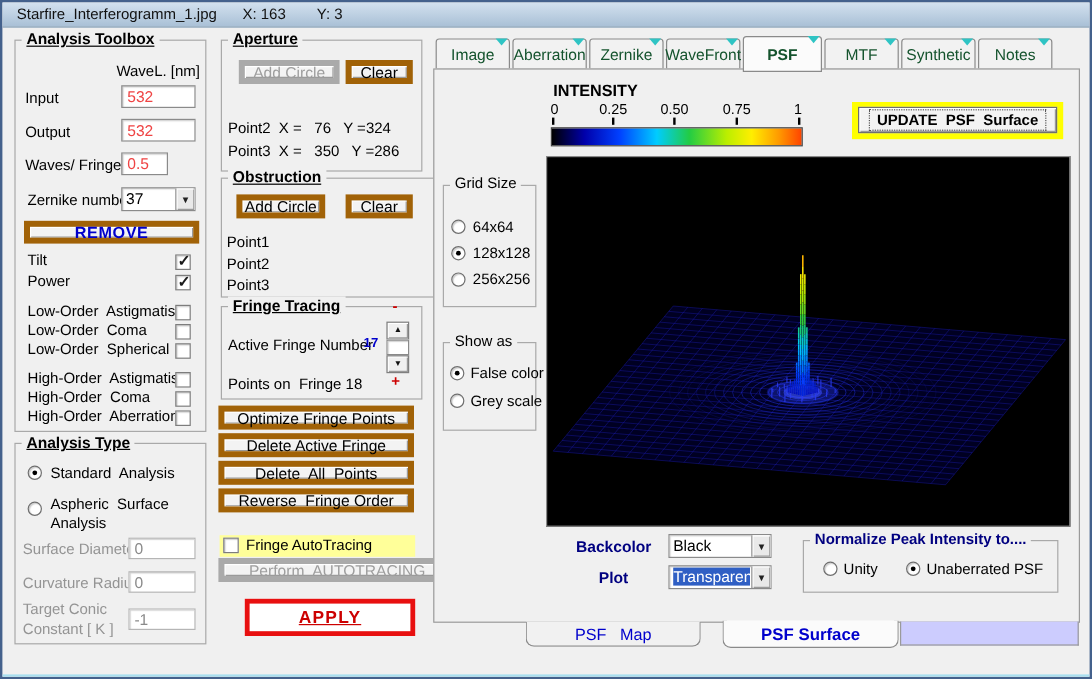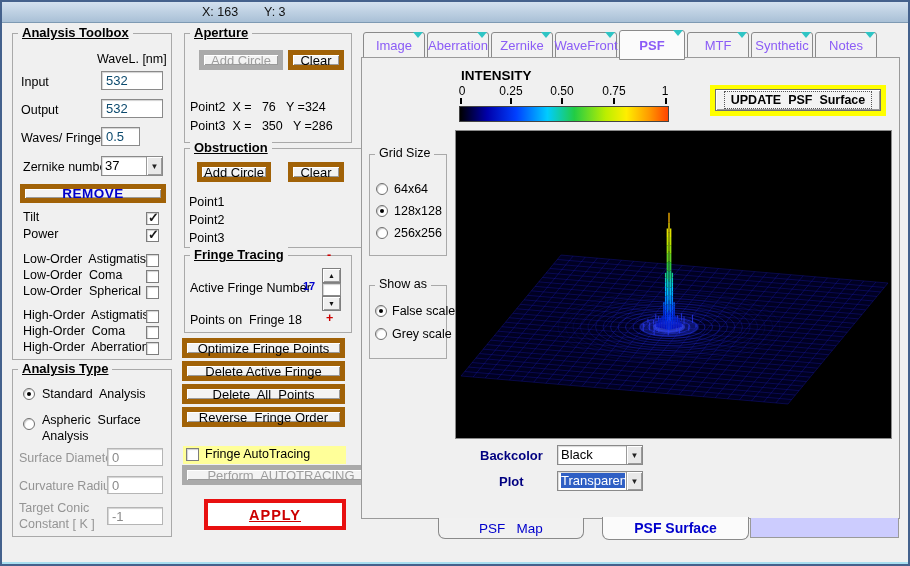--- a/index.html
+++ b/index.html
@@ -9,36 +9,36 @@
   
   .titlebar{position:absolute;left:0;top:0;right:0;height:21px;background:linear-gradient(#d3e1ef,#a9c0d6);border-bottom:1px solid #7e9ab3;}
   .titlebar span{position:absolute;top:3px;font-size:12.5px;color:#111;white-space:pre;}
   
   .group{position:absolute;border:1px solid #a9a9a9;}
   .cap{position:absolute;top:-9px;left:5px;background:#f0f0f0;padding:0 4px;font-weight:bold;text-decoration:underline;font-size:13px;color:#000;white-space:pre;}
   .lbl{position:absolute;font-size:12.5px;color:#000;white-space:pre;line-height:1.25;}
   .lbl.gray{color:#949494;}
   .btn{position:absolute;display:flex;align-items:center;justify-content:center;background:#f3f3f3;border:5px solid #a16207;box-shadow:inset 1px 1px 0 #ffffff,inset -1px -1px 0 #9a9a9a;font-size:13px;color:#000;white-space:pre;}
   .btn.disabled{color:#9e9e9e;border-color:#aaa;}
-  .field{position:absolute;background:#fff;border:1px solid #8a8a8a;box-shadow:inset 1px 1px 1px rgba(0,0,0,.18);font-size:13px;padding:1px 4px;color:#0c4a6e;}
+  .field{position:absolute;background:#fff;border:1px solid #8a8a8a;box-shadow:inset 1px 1px 1px rgba(0,0,0,.18);font-size:13px;padding:1px 4px;color:#ef4444;}
   .field.gray{color:#8a8a8a;border-color:#b5b5b5;}
   .check{position:absolute;width:13px;height:13px;background:#fff;border:1px solid #7d7d7d;box-shadow:inset 1px 1px 1px rgba(0,0,0,.18);}
   .check.checked::after{content:"\2713";position:absolute;left:1px;top:-3px;font-size:13px;font-weight:bold;color:#1a1a1a;}
   .radio{position:absolute;width:12px;height:12px;border-radius:50%;background:#fff;border:1px solid #6f6f6f;box-shadow:inset 1px 1px 1px rgba(0,0,0,.2);}
   .radio.sel::after{content:"";position:absolute;left:3px;top:3px;width:4px;height:4px;border-radius:50%;background:#000;}
   .combo{position:absolute;background:#fff;border:1px solid #8a8a8a;box-shadow:inset 1px 1px 1px rgba(0,0,0,.15);font-size:13px;}
   .combo .val{position:absolute;left:3px;top:1px;right:17px;white-space:nowrap;overflow:hidden;}
   .combo .val.hl{background:#2f5fc4;color:#fff;}
   .combo .arrow{position:absolute;right:0;top:0;bottom:0;width:16px;background:#e9e9e9;border-left:1px solid #9a9a9a;box-shadow:inset 1px 1px 0 #fff,inset -1px -1px 0 #9a9a9a;display:flex;align-items:center;justify-content:center;font-size:8px;color:#222;}
   .blue-bold{color:#0000cc;font-weight:bold;}
   .navy{color:#000080;font-weight:bold;}
   .red{color:#cc0000;}
   
   .tabrow{position:absolute;left:361px;top:30px;height:26px;display:flex;gap:2px;}
-  .tab{position:relative;width:62px;display:flex;align-items:center;justify-content:center;background:#f2f2f2;border:1px solid #8a8a8a;border-radius:3px 3px 0 0;color:#8b5cf6;font-size:13px;}
+  .tab{position:relative;width:62px;display:flex;align-items:center;justify-content:center;background:#f2f2f2;border:1px solid #8a8a8a;border-radius:3px 3px 0 0;color:#14532d;font-size:13px;}
   .tab::after{content:"";position:absolute;top:-1px;right:1px;border-left:5px solid transparent;border-right:5px solid transparent;border-top:6px solid #2fc4c4;}
   .tab.active{font-weight:bold;background:#fbfbfb;margin-top:-2px;height:30px;z-index:5;width:66px;}
   
   .rpanel{position:absolute;left:359px;top:55px;width:539px;height:462px;border:1px solid #9a9a9a;background:#f0f0f0;}
   .plot{position:absolute;left:93px;top:72px;width:437px;height:309px;background:#000;border:1px solid #8a8a8a;}
   .colorbar{position:absolute;left:97px;top:48px;width:210px;height:16px;border:1px solid #444;}
   .ticklbl{position:absolute;top:26px;transform:translateX(-50%);font-size:12px;color:#000;}
   .tickmark{position:absolute;top:40px;width:2px;height:6px;background:#000;}
   .updwrap{position:absolute;left:348px;top:27px;width:176px;height:31px;background:#ffff00;}
   .updbtn{position:absolute;left:5px;top:4px;width:166px;height:22px;background:#f3f3f3;border:1px solid #6f6f6f;box-shadow:inset 1px 1px 0 #fff,inset -1px -1px 0 #9a9a9a;display:flex;align-items:center;justify-content:center;font-size:12.5px;font-weight:bold;}
@@ -52,20 +52,21 @@
   .yellowrow{position:absolute;background:#ffff99;}
   .applybox{position:absolute;left:202px;top:497px;width:142px;height:31px;background:#fff;border:4px solid #e81010;display:flex;align-items:center;justify-content:center;}
   .applybox span{color:#cc0000;font-weight:bold;text-decoration:underline;font-size:14.5px;letter-spacing:1px;}
 </style>
 </head>
 <body>
 
 <div class="window">
 
   <div class="titlebar">
+    <span style="left:12px">Starfire_Interferogramm_1.jpg</span>
     <span style="left:200px">X: 163</span>
     <span style="left:262px">Y: 3</span>
   </div>
 
   <div class="group" style="left:10px;top:31px;width:160px;height:327px">
     <span class="cap">Analysis Toolbox</span>
     <span class="lbl" style="left:84px;top:18px">WaveL. [nm]</span>
     <span class="lbl" style="left:8px;top:41px">Input</span>
     <div class="field" style="left:88px;top:37px;width:62px;height:19px">532</div>
     <span class="lbl" style="left:8px;top:69px">Output</span>
@@ -194,21 +195,21 @@
       <span class="lbl" style="left:24px;top:27px">64x64</span>
       <span class="radio sel" style="left:6px;top:50px"></span>
       <span class="lbl" style="left:24px;top:49px">128x128</span>
       <span class="radio" style="left:6px;top:72px"></span>
       <span class="lbl" style="left:24px;top:71px">256x256</span>
     </div>
 
     <div class="group" style="left:7px;top:227px;width:78px;height:74px;background:#f0f0f0">
       <span class="cap" style="text-decoration:none;font-weight:normal;font-size:12.5px">Show as</span>
       <span class="radio sel" style="left:5px;top:19px"></span>
-      <span class="lbl" style="left:22px;top:18px">False scale</span>
+      <span class="lbl" style="left:22px;top:18px">False color</span>
       <span class="radio" style="left:5px;top:42px"></span>
       <span class="lbl" style="left:22px;top:41px">Grey scale</span>
     </div>
 
     <div class="plot">
       <svg id="psf-svg" width="435" height="307" viewBox="0 0 435 307" xmlns="http://www.w3.org/2000/svg">
           <polygon points="5,245 105,124 432,152 332,273" fill="#000022"></polygon>
           <line x1="5" y1="245" x2="332" y2="273" stroke="#1d1dbb" stroke-width="0.5" opacity="0.65"></line>
           <line x1="5" y1="245" x2="105" y2="124" stroke="#1d1dbb" stroke-width="0.5" opacity="0.65"></line>
           <line x1="8.703703703703702" y1="240.51851851851853" x2="335.7037037037037" y2="268.51851851851853" stroke="#1d1dbb" stroke-width="0.5" opacity="0.65"></line>
@@ -494,20 +495,27 @@
     <div class="combo" style="left:195px;top:387px;width:86px;height:20px">
       <span class="val">Black</span>
       <span class="arrow">▼</span>
     </div>
     <span class="lbl navy" style="left:137px;top:416px;font-size:13px">Plot</span>
     <div class="combo" style="left:195px;top:413px;width:86px;height:20px">
       <span class="val hl">Transparent</span>
       <span class="arrow">▼</span>
     </div>
 
+    <div class="group" style="left:307px;top:392px;width:213px;height:44px">
+      <span class="cap navy" style="text-decoration:none;font-size:12.5px;white-space:nowrap">Normalize Peak Intensity to....</span>
+      <span class="radio" style="left:16px;top:17px"></span>
+      <span class="lbl" style="left:33px;top:16px">Unity</span>
+      <span class="radio sel" style="left:85px;top:17px"></span>
+      <span class="lbl" style="left:102px;top:16px">Unaberrated PSF</span>
+    </div>
   </div>
 
   <div class="btab" style="left:436px;top:516px;width:146px;height:21px">PSF   Map</div>
   <div class="btab active" style="left:600px;top:515px;width:147px;height:23px;font-size:14px">PSF Surface</div>
   <div class="lavender" style="left:748px;top:516px;width:149px;height:20px"></div>
 
   <div class="window-bottom-line"></div>
 </div>
 
 </body></html>

